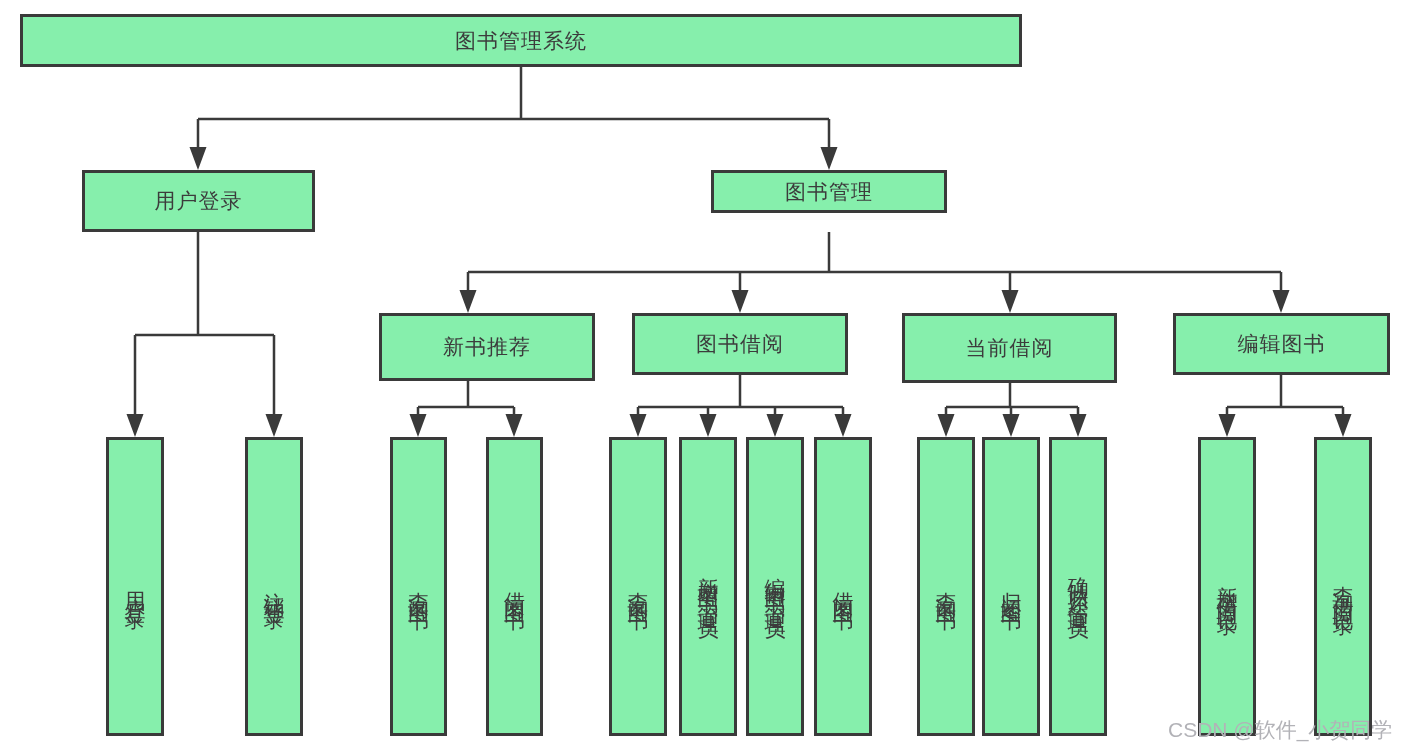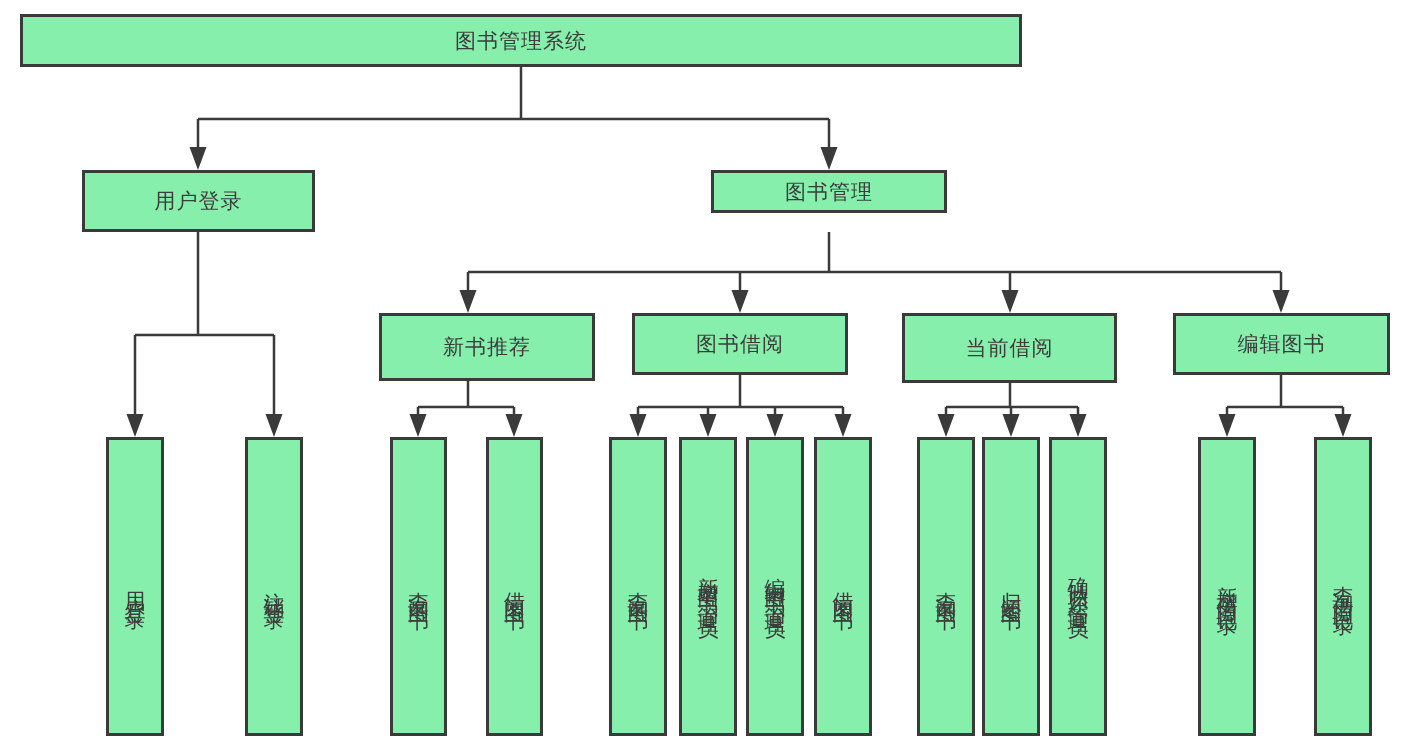--- a/index.html
+++ b/index.html
@@ -142,14 +142,15 @@
   <div class="box leaf" style="left:1049px; top:437px; width:58px; height:299px;">
     <span>确认归还（管理员）</span>
   </div>
   <div class="box leaf" style="left:1198px; top:437px; width:58px; height:299px;">
     <span>新增借阅记录</span>
   </div>
   <div class="box leaf" style="left:1314px; top:437px; width:58px; height:299px;">
     <span>查询借阅记录</span>
   </div>
 
+  <div class="watermark">CSDN @软件_小贺同学</div>
 
 </div>
 
 </body></html>

